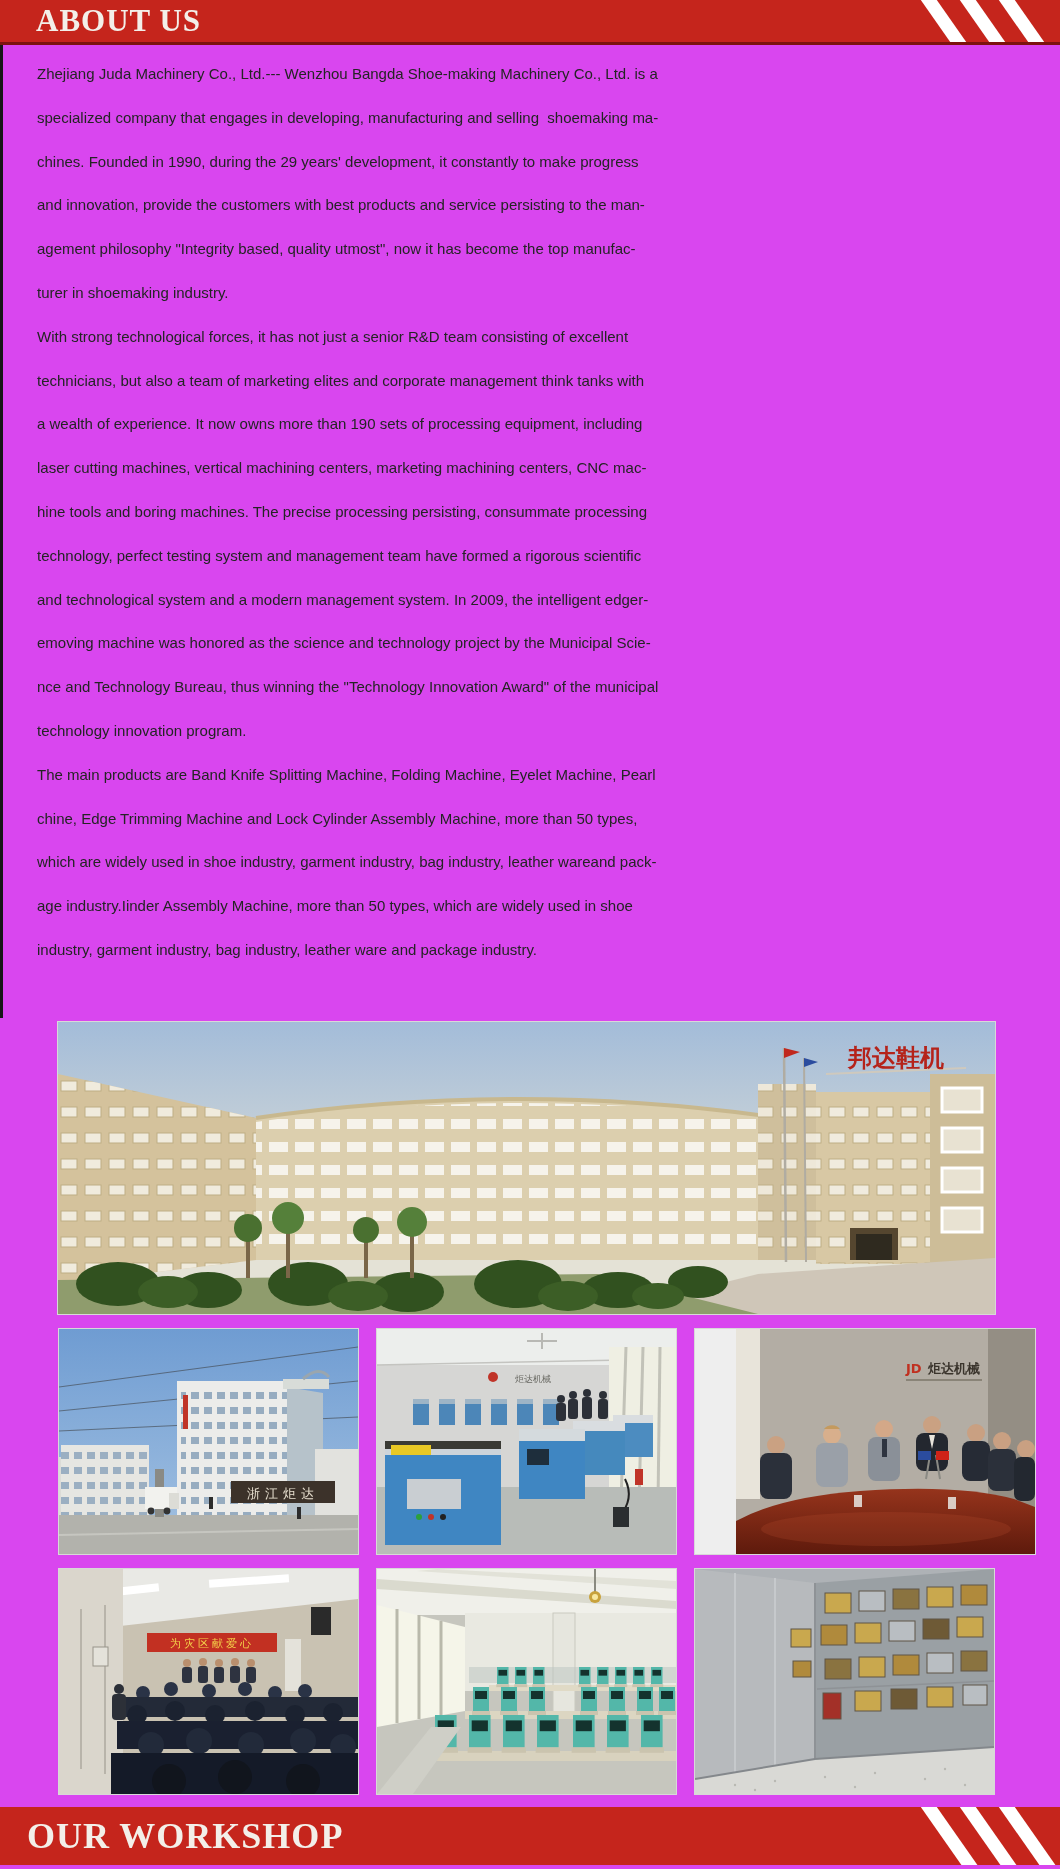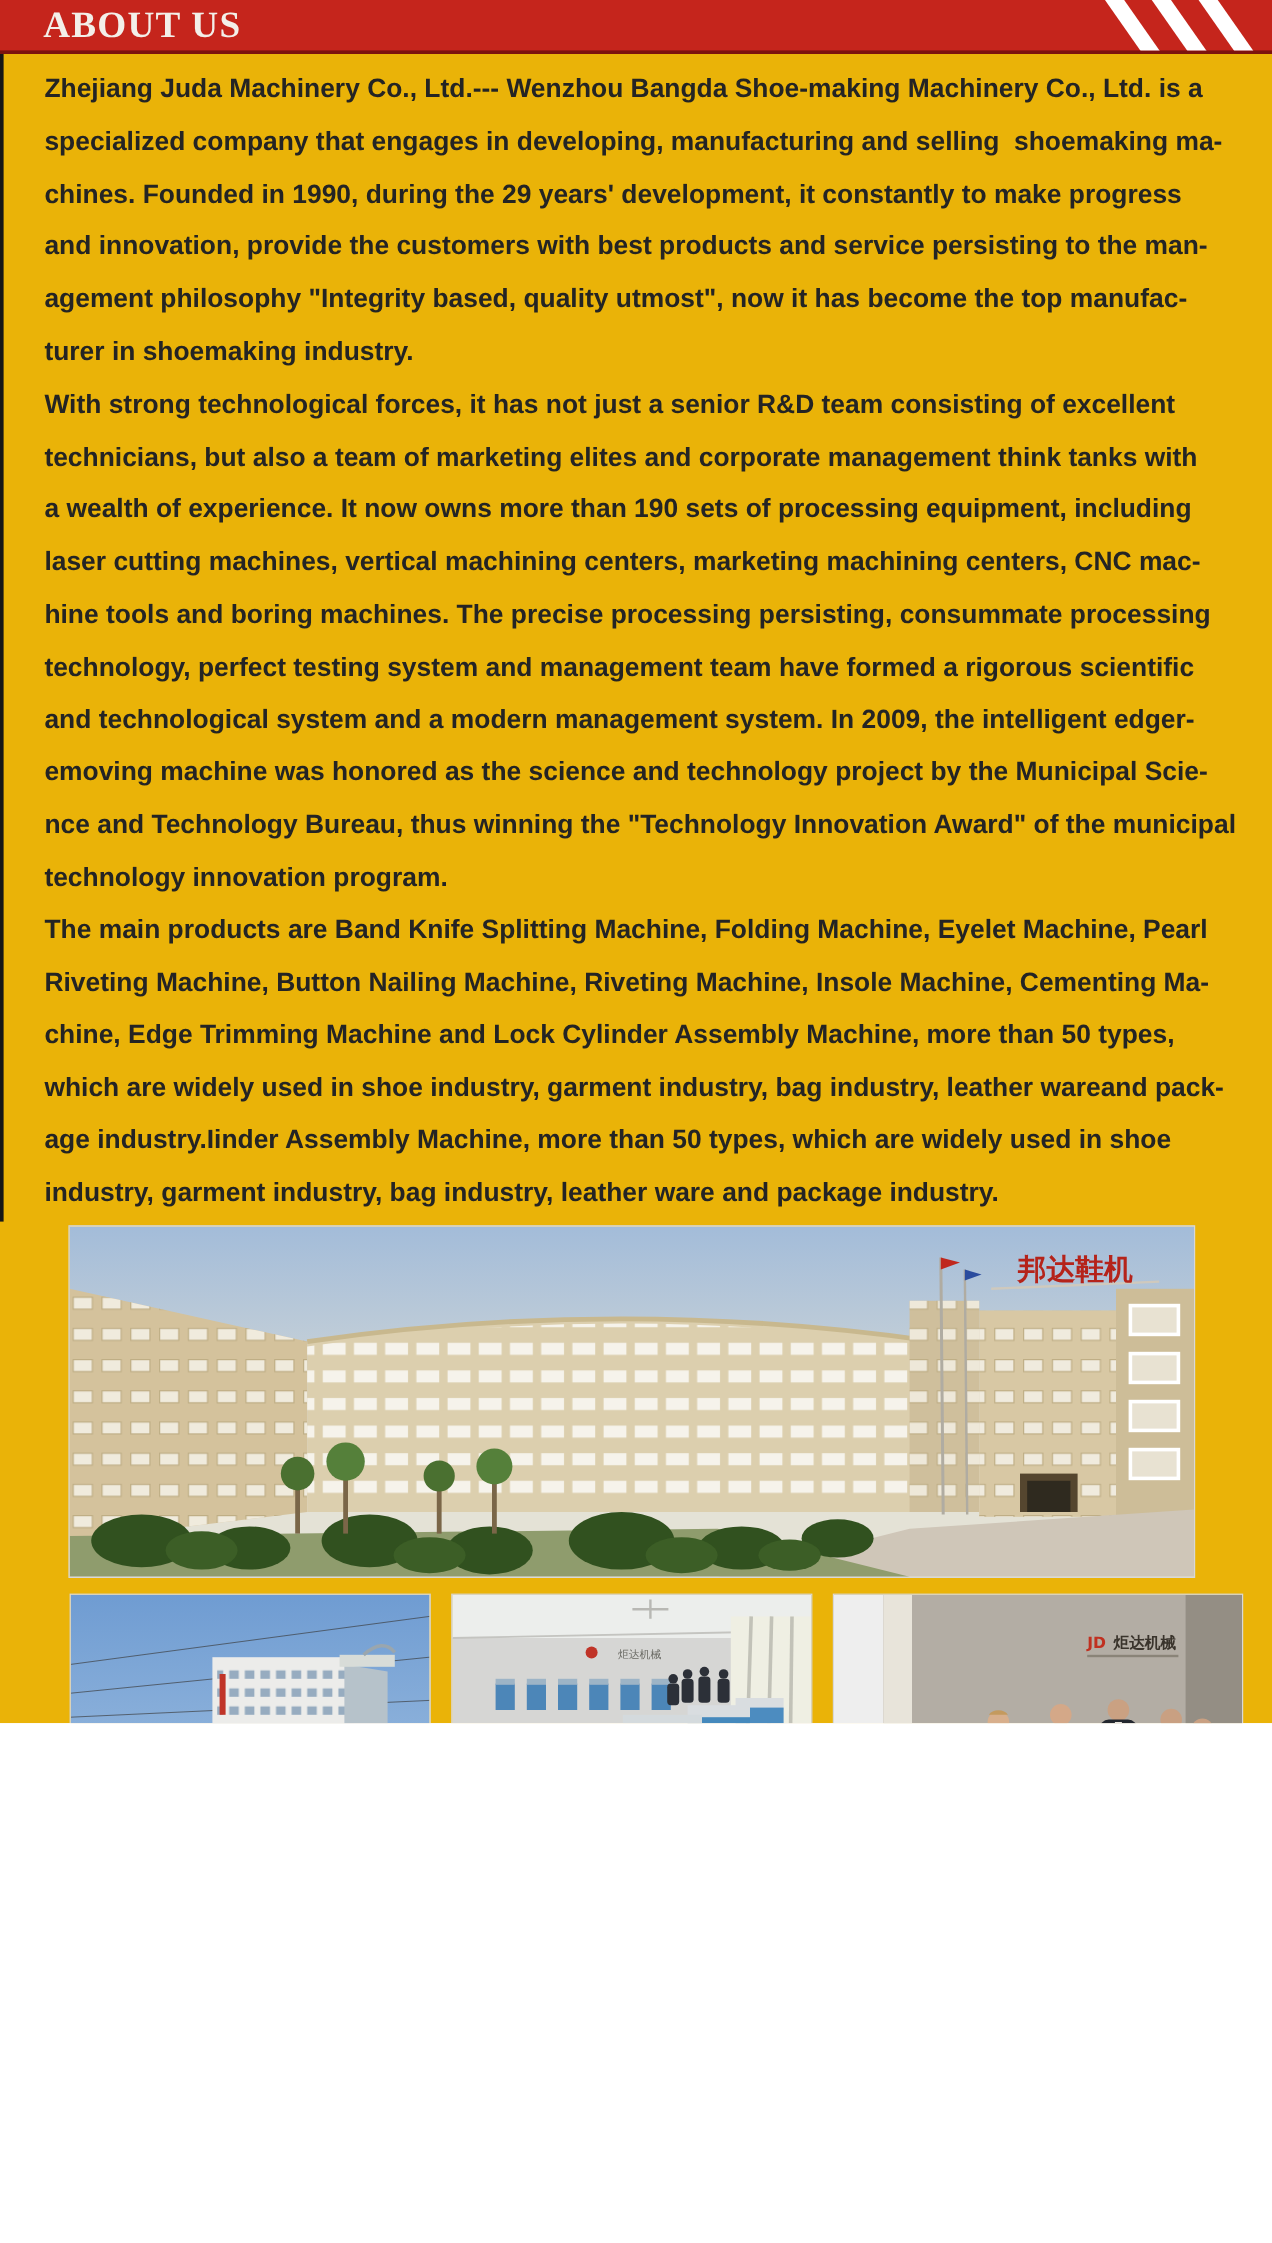--- a/index.html
+++ b/index.html
@@ -1,33 +1,33 @@
 <!DOCTYPE html>
 <html><head>
 <meta charset="utf-8">
 <style>
   html,body{margin:0;padding:0;background:#ffffff;}
-  .page{position:relative;width:1060px;height:1436px;background:#eab308;overflow:hidden;
+  .page{position:relative;width:1060px;height:1869px;background:#d946ef;overflow:hidden;
         font-family:"Liberation Sans",sans-serif;}
   
   .bar{position:absolute;left:0;width:1060px;background:#c5251c;overflow:hidden;}
   .bar.top{top:0;height:42px;border-bottom:3px solid #7c130e;}
   .bar.bottom{top:1807px;height:58px;}
   .bar-title{position:absolute;top:0;color:#f3efe9;font-family:"Liberation Serif",serif;
              font-weight:bold;letter-spacing:1px;white-space:nowrap;}
   .bar.top .bar-title{left:36px;font-size:31px;line-height:42px;}
   .bar.bottom .bar-title{left:27px;font-size:36px;line-height:58px;}
   .stripe{position:absolute;top:-4px;bottom:-4px;width:16px;background:#ffffff;
           transform:skewX(35deg);transform-origin:50% 0;}
   .stripe.s1{left:918px;} .stripe.s2{left:957px;} .stripe.s3{left:996px;}
   
   .left-rule{position:absolute;left:0;top:45px;width:3px;height:973px;background:#161616;}
   
   .about-text{position:absolute;left:37px;top:52px;width:1000px;color:#242424;}
-  .tline{font-size:22px;line-height:43.8px;white-space:pre;font-weight:bold;}
+  .tline{font-size:15px;line-height:43.8px;white-space:pre;}
   
   .photo{position:absolute;margin:0;padding:0;background:#eee;outline:1px solid #d8d8d8;}
   .photo svg{display:block;width:100%;height:100%;}
   .photo.panorama{left:58px;top:1022px;width:937px;height:292px;}
   .photo.g1{left:59px;top:1329px;width:299px;height:225px;}
   .photo.g2{left:377px;top:1329px;width:299px;height:225px;}
   .photo.g3{left:695px;top:1329px;width:299px;height:225px;padding-left:41px;}
   .photo.g4{left:59px;top:1569px;width:299px;height:225px;}
   .photo.g5{left:377px;top:1569px;width:299px;height:225px;}
   .photo.g6{left:695px;top:1569px;width:299px;height:225px;}
@@ -58,21 +58,20 @@
       <div class="tline">technicians, but also a team of marketing elites and corporate management think tanks with</div>
       <div class="tline">a wealth of experience. It now owns more than 190 sets of processing equipment, including</div>
       <div class="tline">laser cutting machines, vertical machining centers, marketing machining centers, CNC mac-</div>
       <div class="tline">hine tools and boring machines. The precise processing persisting, consummate processing</div>
       <div class="tline">technology, perfect testing system and management team have formed a rigorous scientific</div>
       <div class="tline">and technological system and a modern management system. In 2009, the intelligent edger-</div>
       <div class="tline">emoving machine was honored as the science and technology project by the Municipal Scie-</div>
       <div class="tline">nce and Technology Bureau, thus winning the "Technology Innovation Award" of the municipal</div>
       <div class="tline">technology innovation program.</div>
       <div class="tline">The main products are Band Knife Splitting Machine, Folding Machine, Eyelet Machine, Pearl</div>
-      <div class="tline">Riveting Machine, Button Nailing Machine, Riveting Machine, Insole Machine, Cementing Ma-</div>
       <div class="tline">chine, Edge Trimming Machine and Lock Cylinder Assembly Machine, more than 50 types,</div>
       <div class="tline">which are widely used in shoe industry, garment industry, bag industry, leather wareand pack-</div>
       <div class="tline">age industry.Iinder Assembly Machine, more than 50 types, which are widely used in shoe</div>
       <div class="tline">industry, garment industry, bag industry, leather ware and package industry.</div>
     </div>
 
   <figure class="photo panorama">
     <svg viewBox="0 0 937 292" preserveAspectRatio="none">
       <defs>
         <linearGradient id="p-sky" x1="0" y1="0" x2="0" y2="1">

